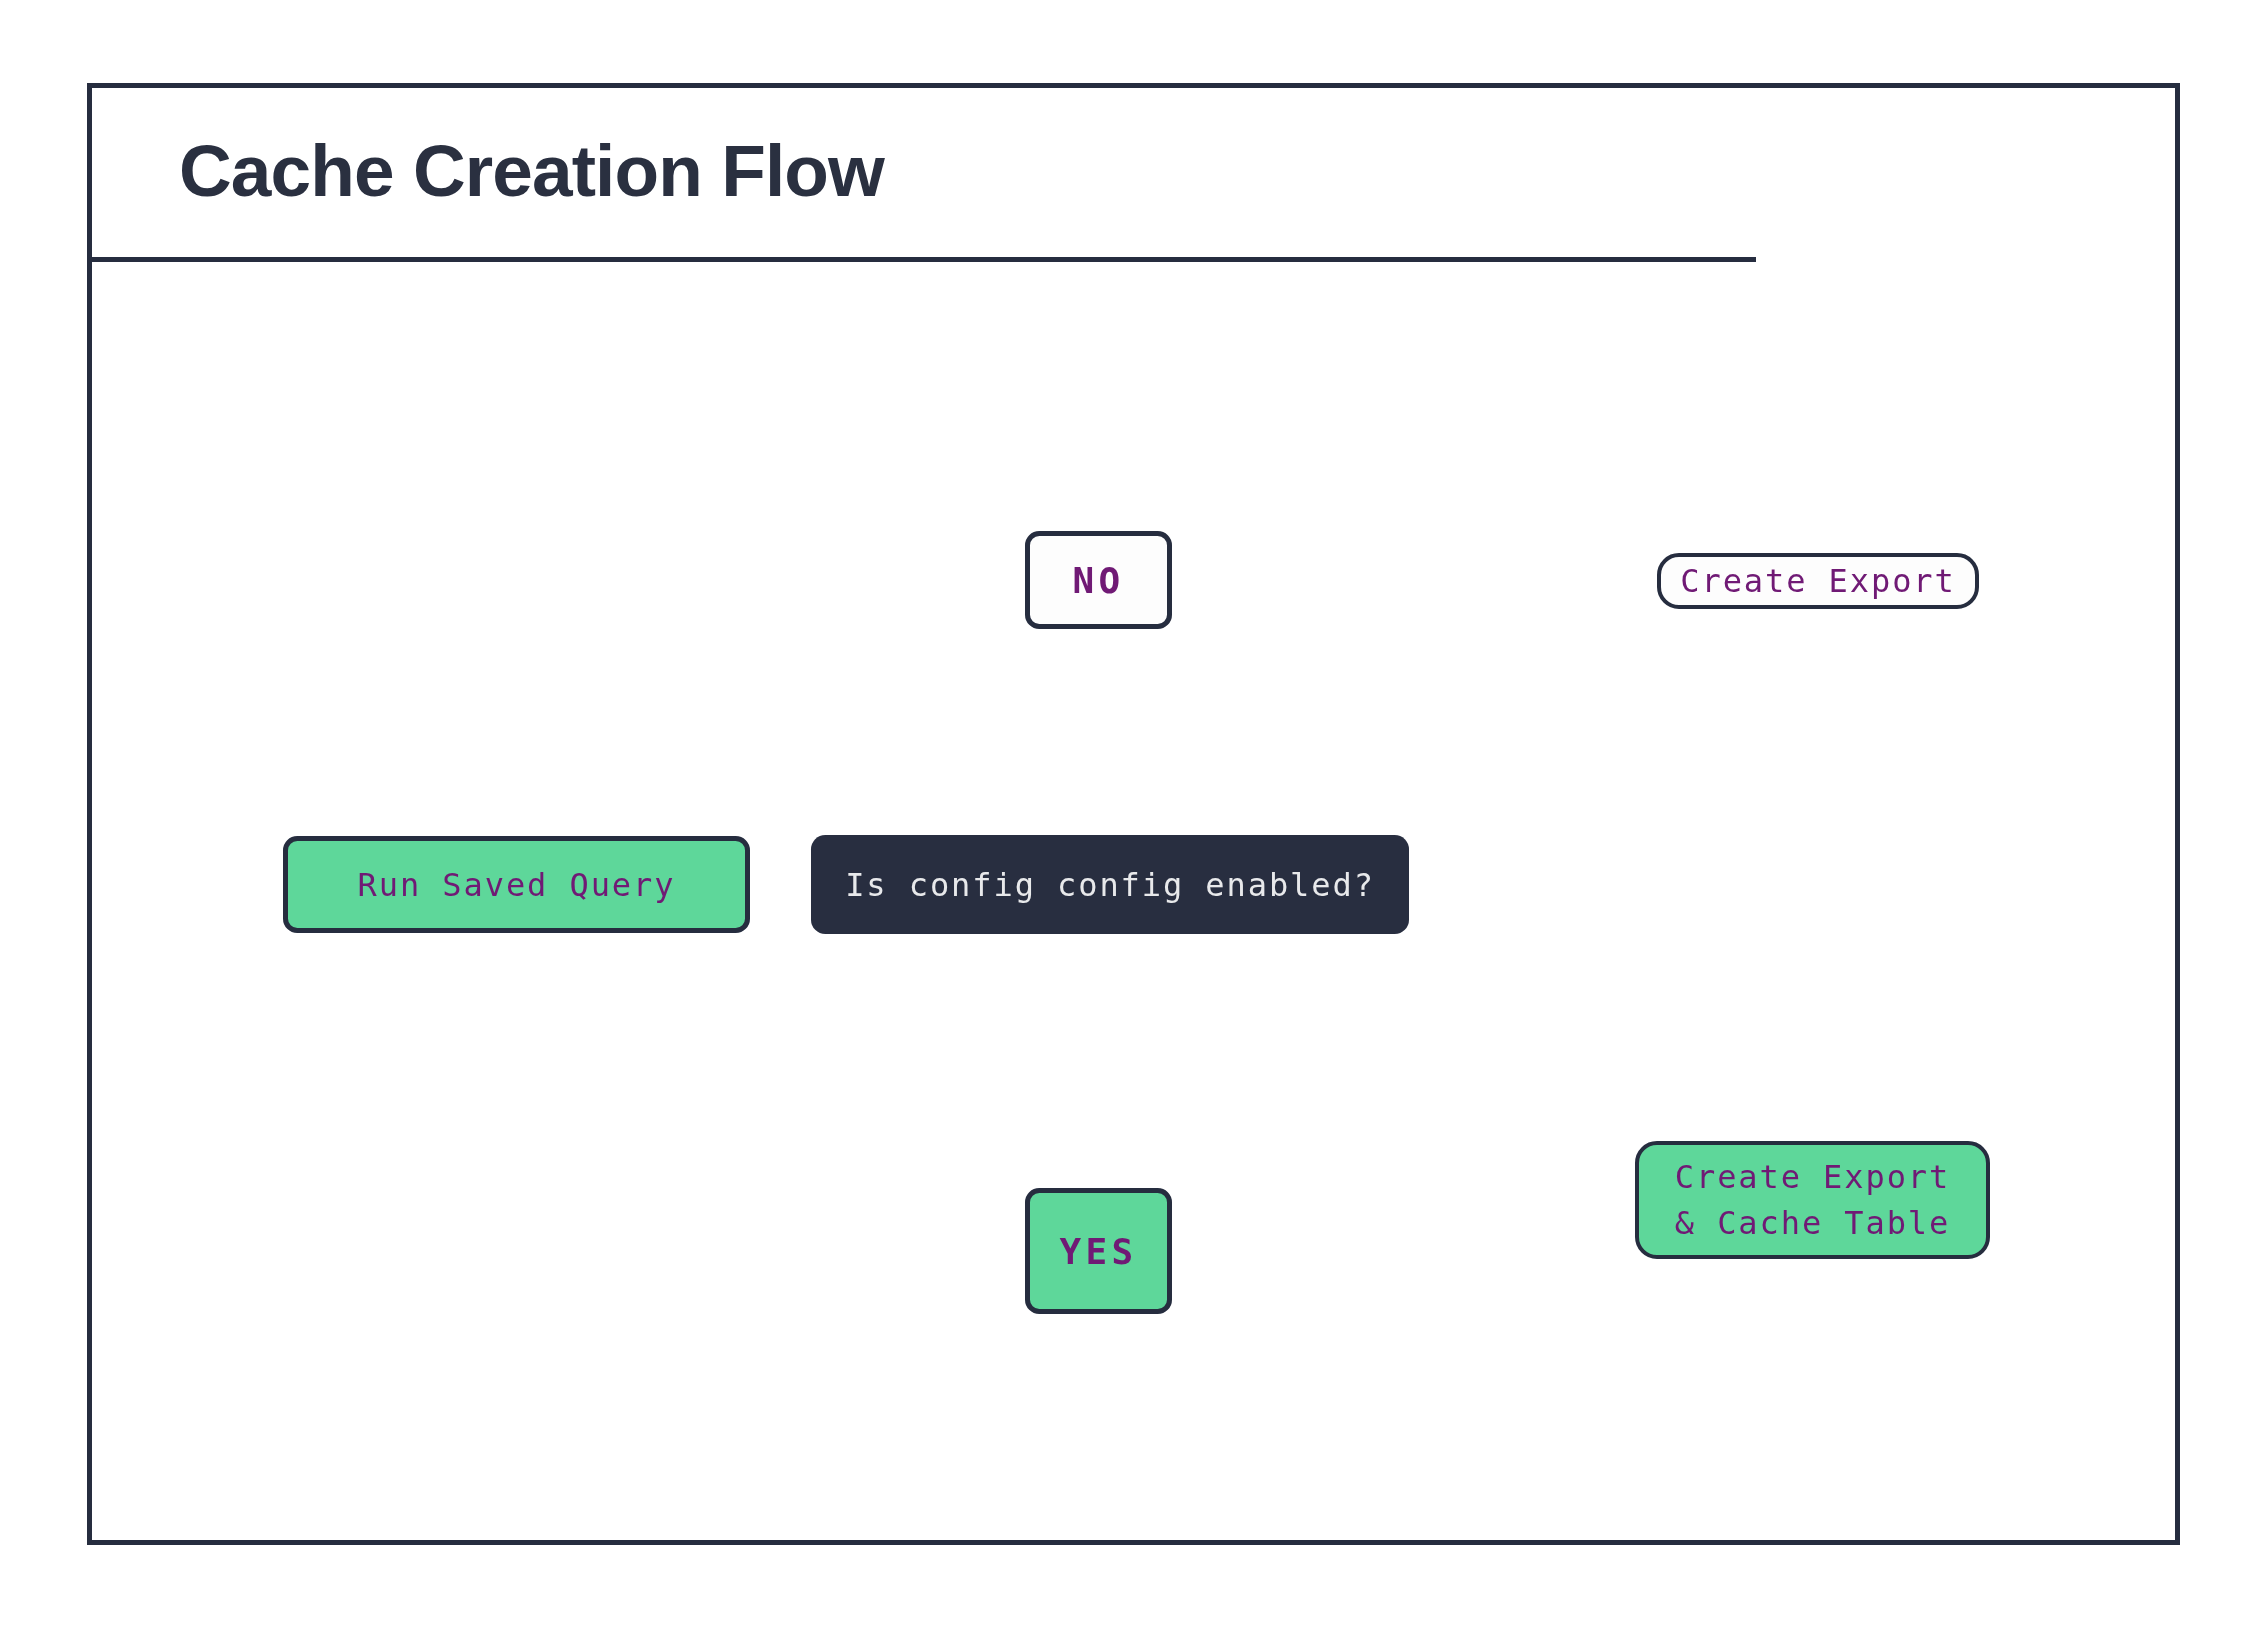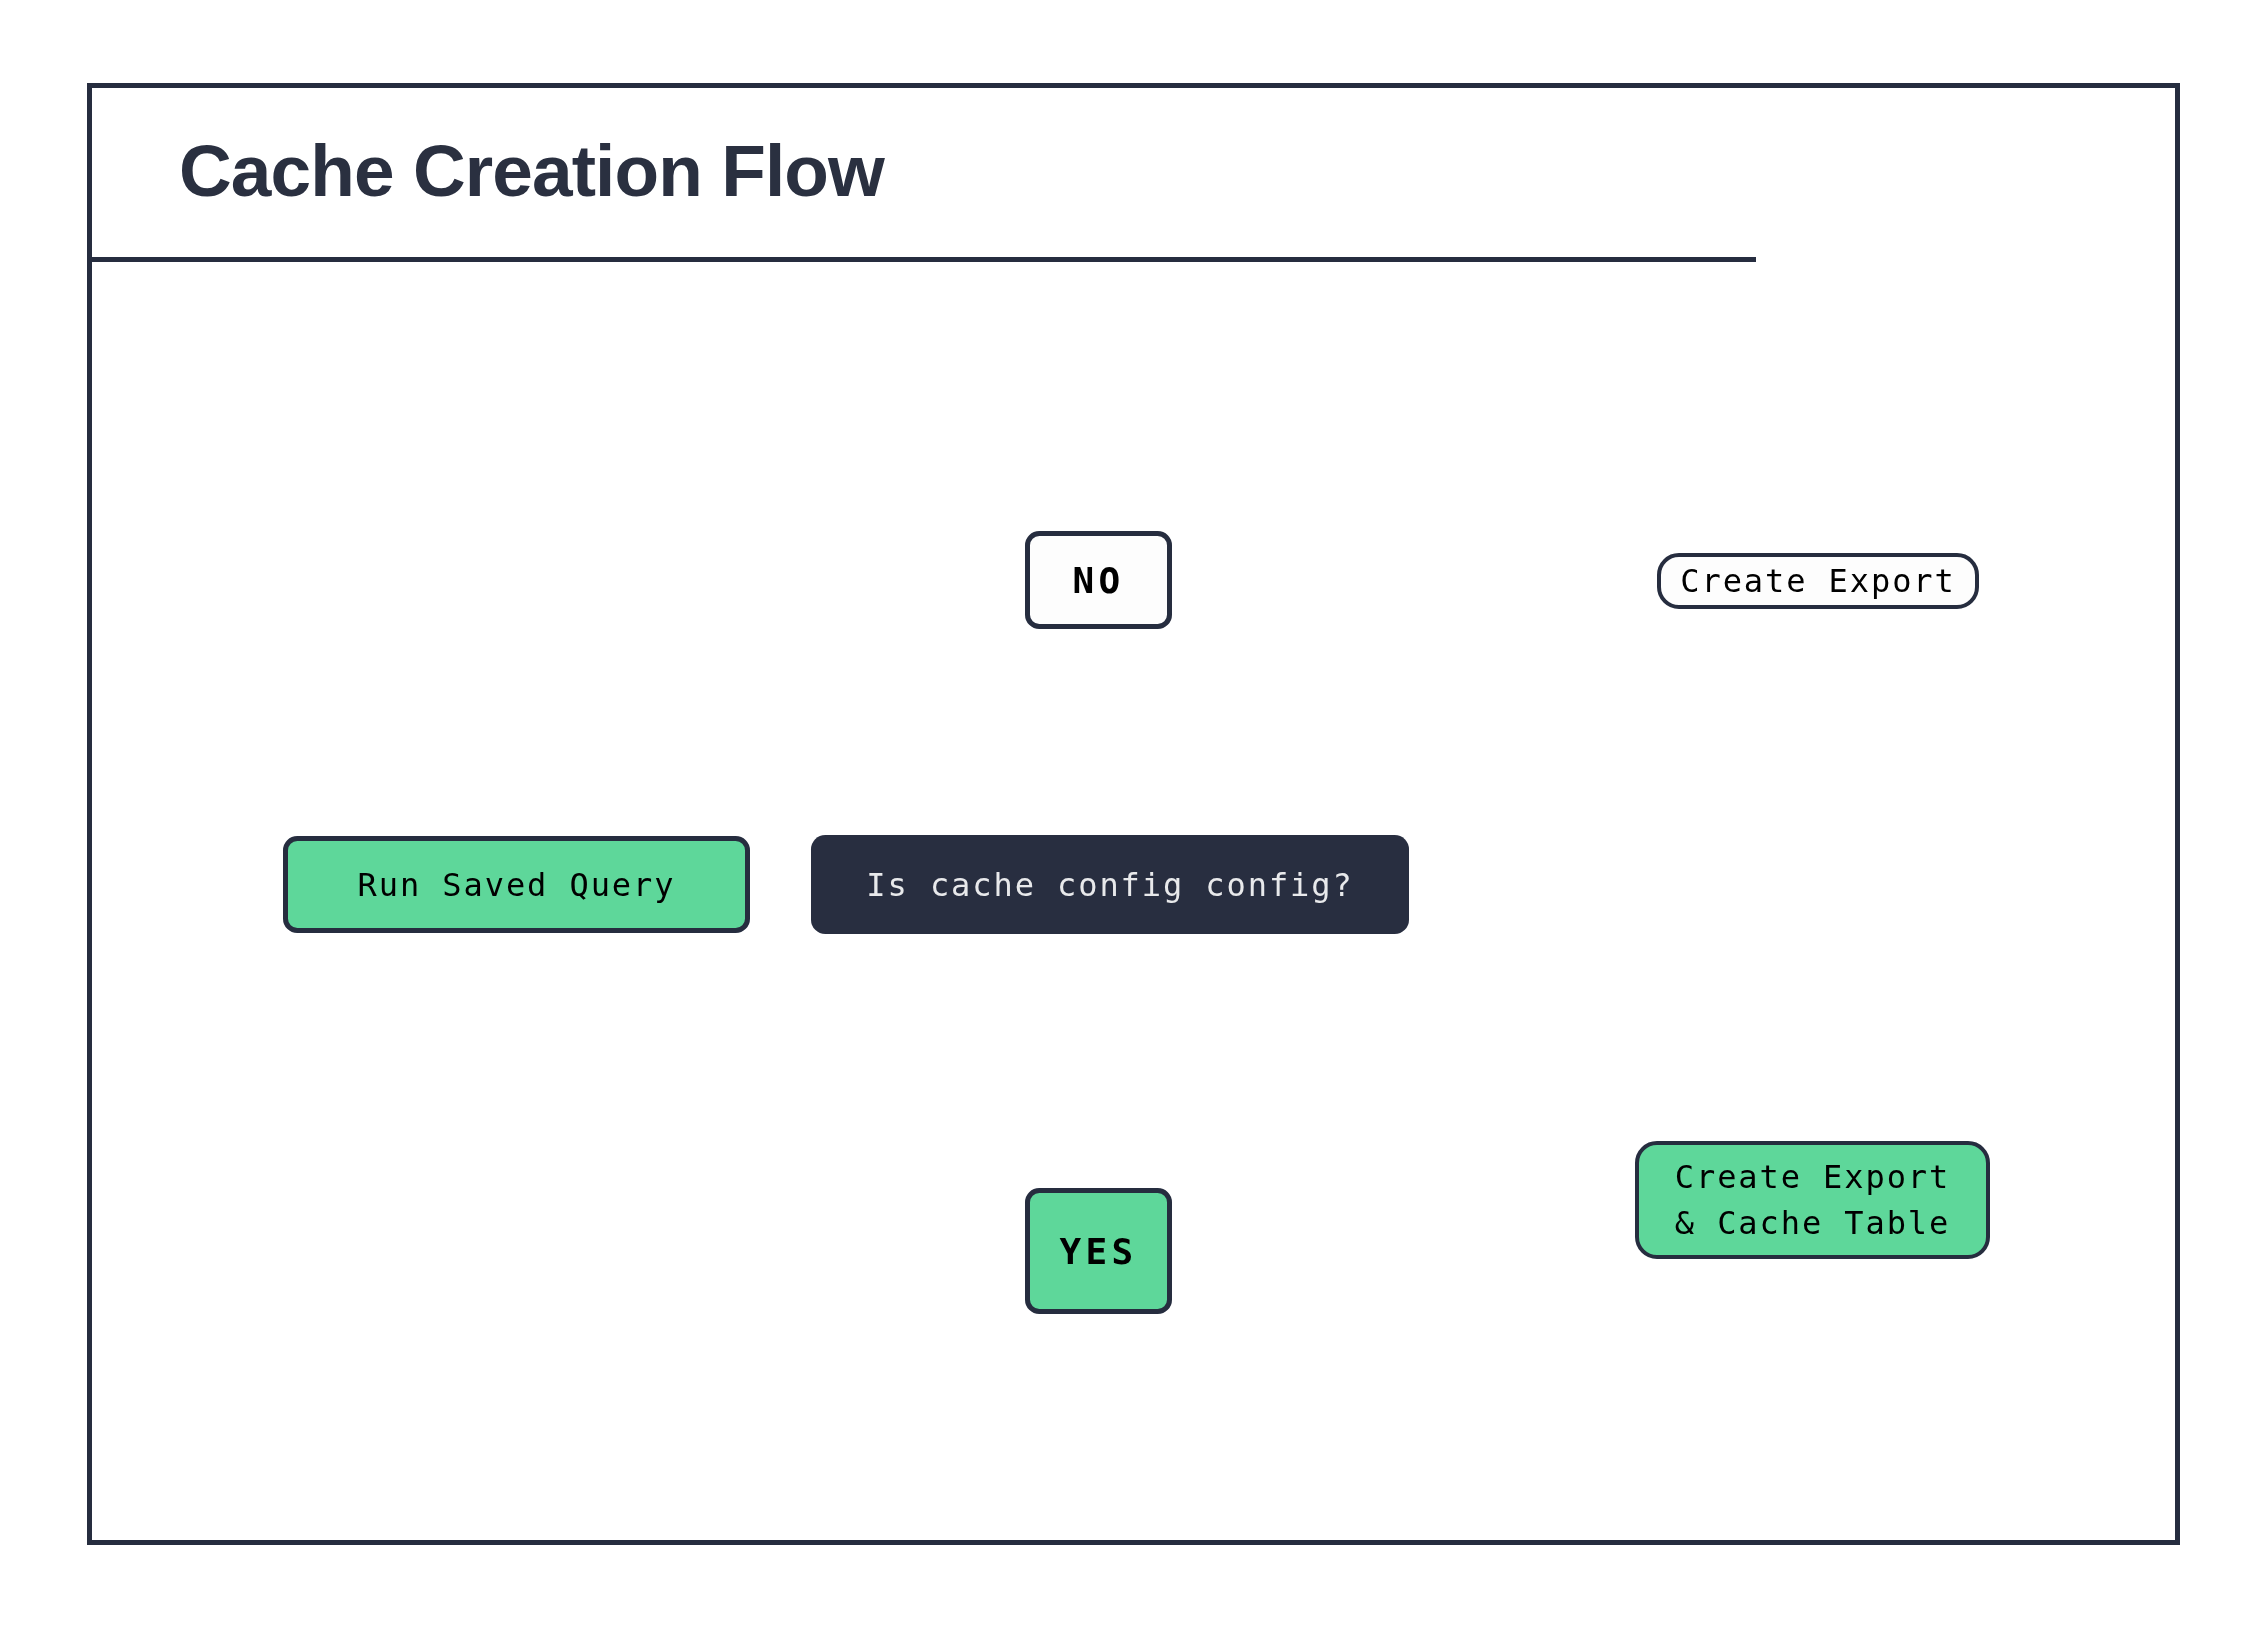--- a/index.html
+++ b/index.html
@@ -50,21 +50,21 @@
     left: 0;
     top: 0;
   }
   .node {
     position: absolute;
     box-sizing: border-box;
     display: flex;
     align-items: center;
     justify-content: center;
     text-align: center;
-    color: #000000;
+    color: #701a75;
     font-size: 32px;
     letter-spacing: 0.06em;
     white-space: nowrap;
   }
   .node.green {
     background: #5ED79A;
     border: 5.4px solid #262D3F;
     border-radius: 14.3px;
   }
   .node.white {
@@ -134,21 +134,21 @@
   <div class="frame"></div>
   <div class="header">
     <h1 class="title">Cache Creation Flow</h1>
   </div>
 
   <div class="node green" id="run-node">
     <span>Run Saved Query</span>
   </div>
 
   <div class="node dark" id="question-node">
-    <span>Is cache config config?</span>
+    <span>Is config config enabled?</span>
   </div>
 
   <div class="node white bold" id="no-node">
     <span>NO</span>
   </div>
 
   <div class="node green bold" id="yes-node">
     <span>YES</span>
   </div>
 

